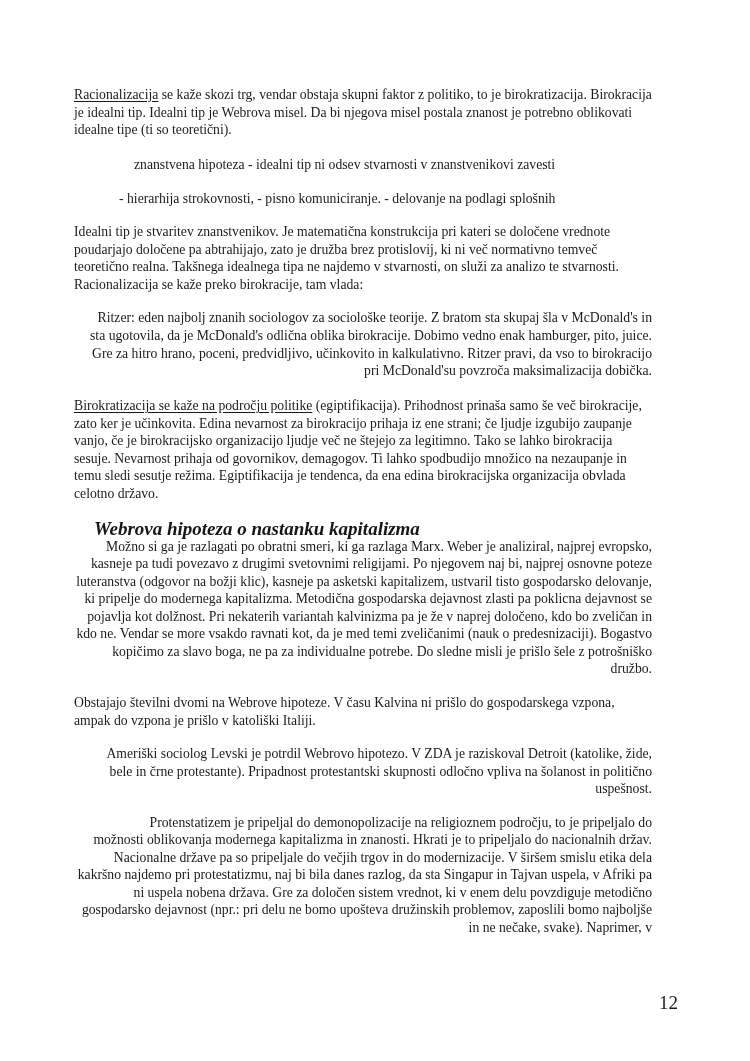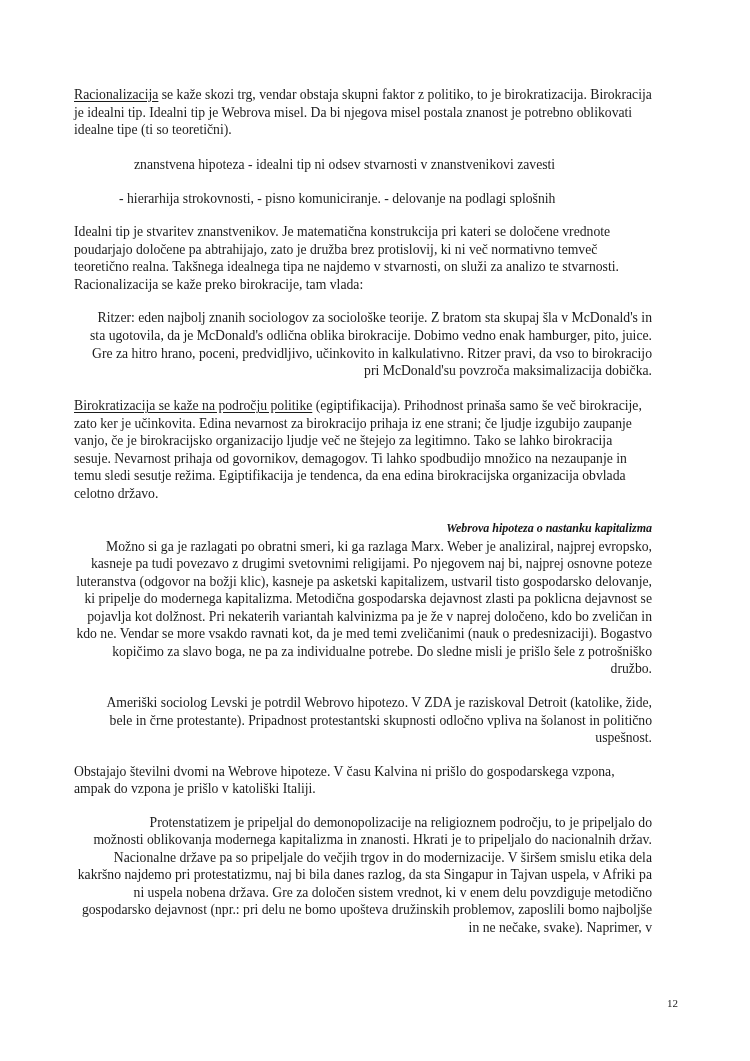--- a/index.html
+++ b/index.html
@@ -51,32 +51,31 @@
   .indent-list-2 {
     padding-left: 60px;
   }
   .para-indent {
     text-indent: 22px;
     text-align: right;
   }
   .heading {
     font-weight: bold;
     font-style: italic;
-    font-size: 12px;
+    font-size: 19px;
     line-height: 17.55px;
     color: #161616;
     padding-left: 20px;
     margin: 0;
-    text-align: right;
   }
   .pagenum {
     position: absolute;
     right: 72px;
     top: 995px;
-    font-size: 11px;
+    font-size: 19px;
     line-height: 16px;
     color: #1b1b1b;
   }
 </style>
 </head>
 <body>
 
 <div class="page">
 
   <div class="content">
@@ -98,23 +97,23 @@
     <div class="gap-line"></div>
 
     <p class="blk"><span class="u">Birokratizacija se kaže na področju politike</span><span> (egiptifikacija). Prihodnost prinaša samo še več birokracije, zato ker je učinkovita. Edina nevarnost za birokracijo prihaja iz ene strani; če ljudje izgubijo zaupanje vanjo, če je birokracijsko organizacijo ljudje več ne štejejo za legitimno. Tako se lahko birokracija sesuje. Nevarnost prihaja od govornikov, demagogov. Ti lahko spodbudijo množico na nezaupanje in temu sledi sesutje režima. Egiptifikacija je tendenca, da ena edina birokracijska organizacija obvlada celotno državo.</span></p>
 
     <div class="gap-line"></div>
 
     <p class="heading">Webrova hipoteza o nastanku kapitalizma</p>
 
     <p class="blk para-indent">Možno si ga je razlagati po obratni smeri, ki ga razlaga Marx. Weber je analiziral, najprej evropsko, kasneje pa tudi povezavo z drugimi svetovnimi religijami. Po njegovem naj bi, najprej osnovne poteze luteranstva (odgovor na božji klic), kasneje pa asketski kapitalizem, ustvaril tisto gospodarsko delovanje, ki pripelje do modernega kapitalizma. Metodična gospodarska dejavnost zlasti pa poklicna dejavnost se pojavlja kot dolžnost. Pri nekaterih variantah kalvinizma pa je že v naprej določeno, kdo bo zveličan in kdo ne. Vendar se more vsakdo ravnati kot, da je med temi zveličanimi (nauk o predesnizaciji). Bogastvo kopičimo za slavo boga, ne pa za individualne potrebe. Do sledne misli je prišlo šele z potrošniško družbo.</p>
 
+    <p class="blk">Obstajajo številni dvomi na Webrove hipoteze. V času Kalvina ni prišlo do gospodarskega vzpona, ampak do vzpona je prišlo v katoliški Italiji.</p>
+
     <p class="blk para-indent">Ameriški sociolog Levski je potrdil Webrovo hipotezo. V ZDA je raziskoval Detroit (katolike, žide, bele in črne protestante). Pripadnost protestantski skupnosti odločno vpliva na šolanost in politično uspešnost.</p>
-
-    <p class="blk">Obstajajo številni dvomi na Webrove hipoteze. V času Kalvina ni prišlo do gospodarskega vzpona, ampak do vzpona je prišlo v katoliški Italiji.</p>
 
     <p class="blk para-indent">Protenstatizem je pripeljal do demonopolizacije na religioznem področju, to je pripeljalo do možnosti oblikovanja modernega kapitalizma in znanosti. Hkrati je to pripeljalo do nacionalnih držav. Nacionalne države pa so pripeljale do večjih trgov in do modernizacije. V širšem smislu etika dela kakršno najdemo pri protestatizmu, naj bi bila danes razlog, da sta Singapur in Tajvan uspela, v Afriki pa ni uspela nobena država. Gre za določen sistem vrednot, ki v enem delu povzdiguje metodično gospodarsko dejavnost (npr.: pri delu ne bomo upošteva družinskih problemov, zaposlili bomo najboljše in ne nečake, svake). Naprimer, v</p>
 
   </div>
 
   <div class="pagenum">12</div>
 
 </div>
 
 </body></html>

